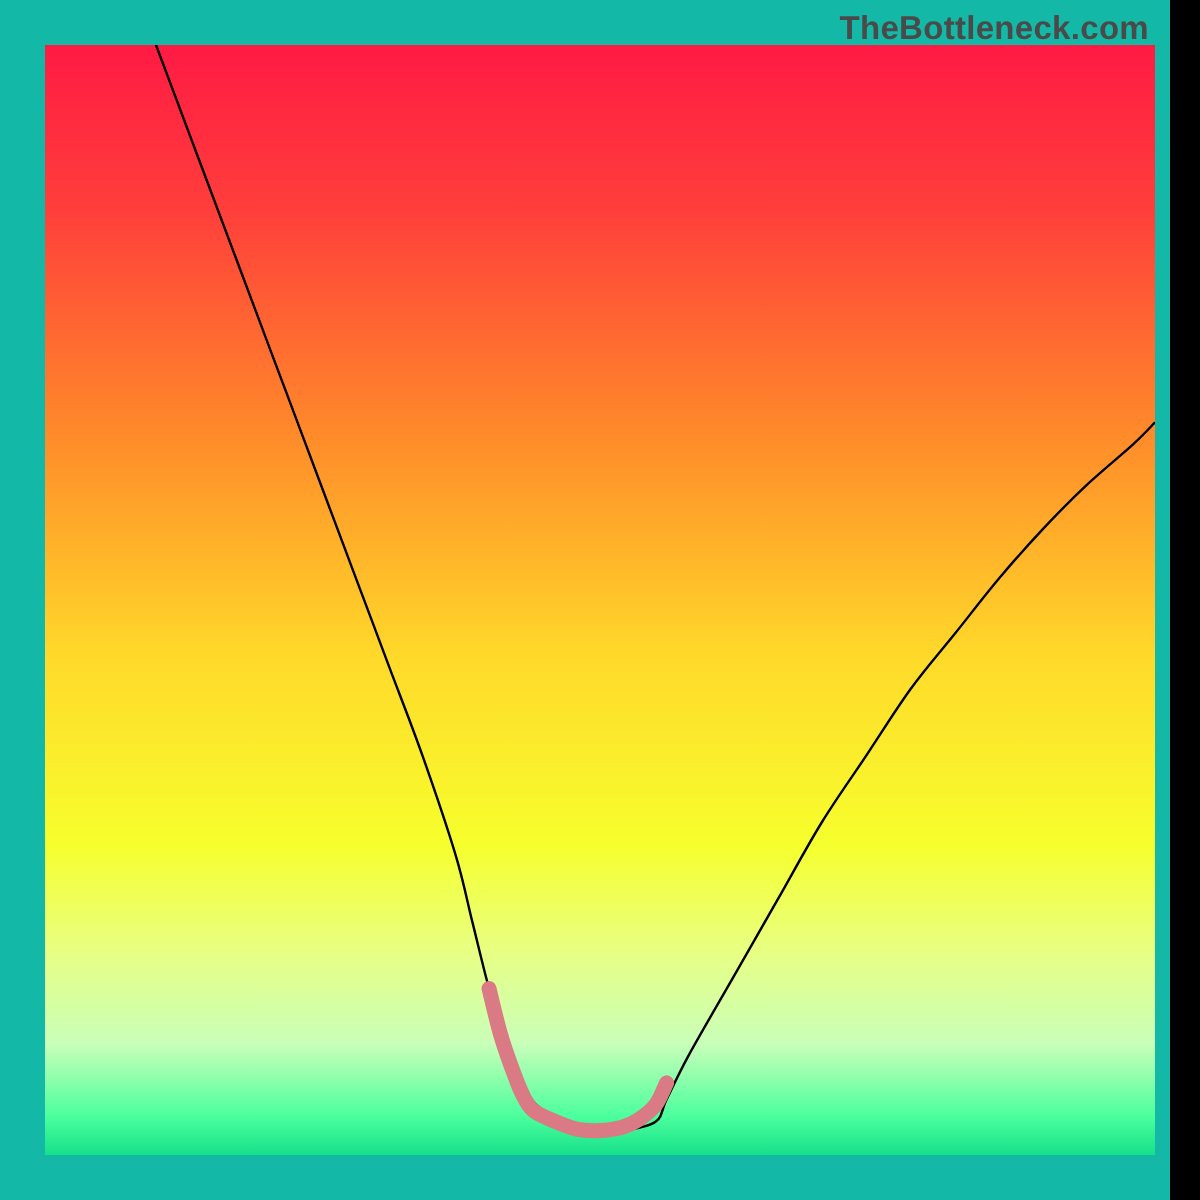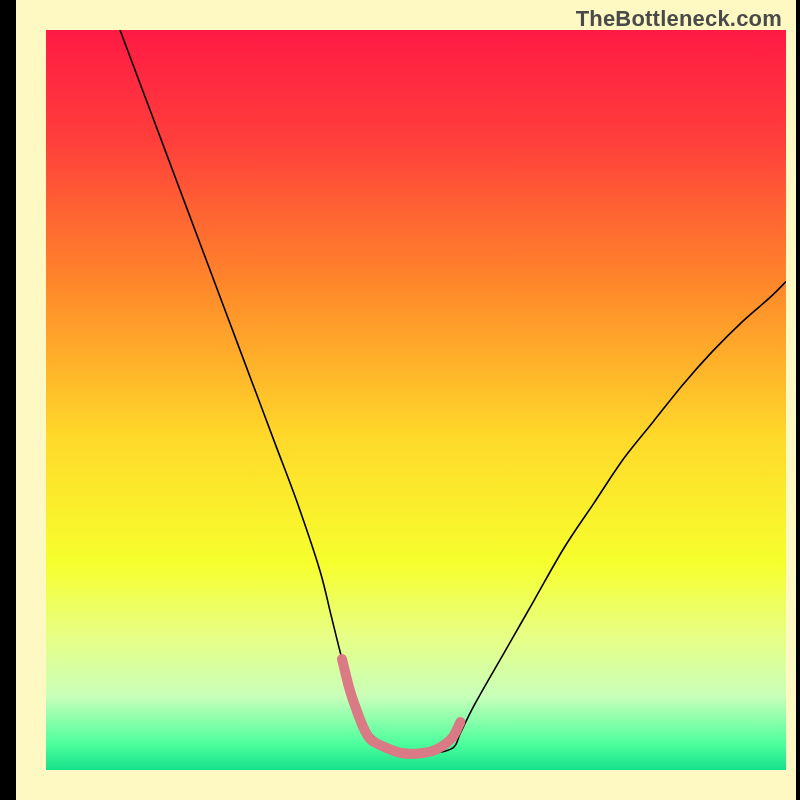--- a/index.html
+++ b/index.html
@@ -6,25 +6,25 @@
     margin: 0;
     padding: 0;
     width: 800px;
     height: 800px;
     overflow: hidden;
     background: #000;
     font-family: Arial, Helvetica, sans-serif;
   }
   .frame {
     position: absolute;
-    left: 16px;
+    left: 0;
     top: 0;
     width: 780px;
     height: 800px;
-    background: #fef9c3;
+    background: #14b8a6;
   }
   .plot-area {
     position: absolute;
     left: 30px;
     top: 30px;
     width: 740px;
     height: 740px;
     overflow: hidden;
   }
   .watermark {

